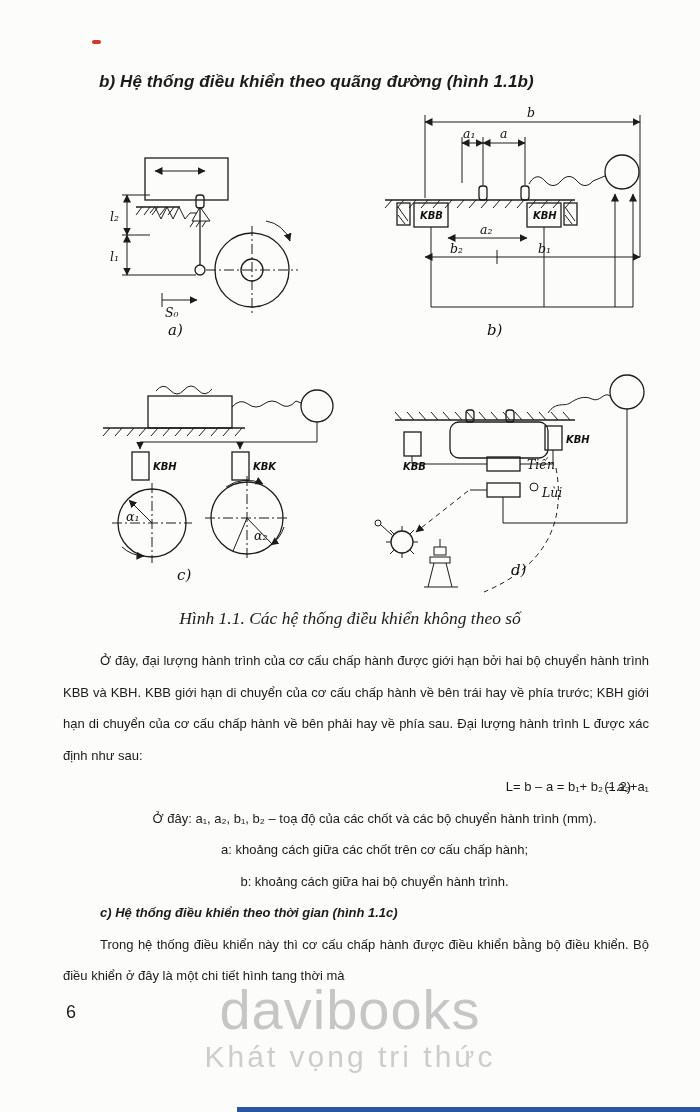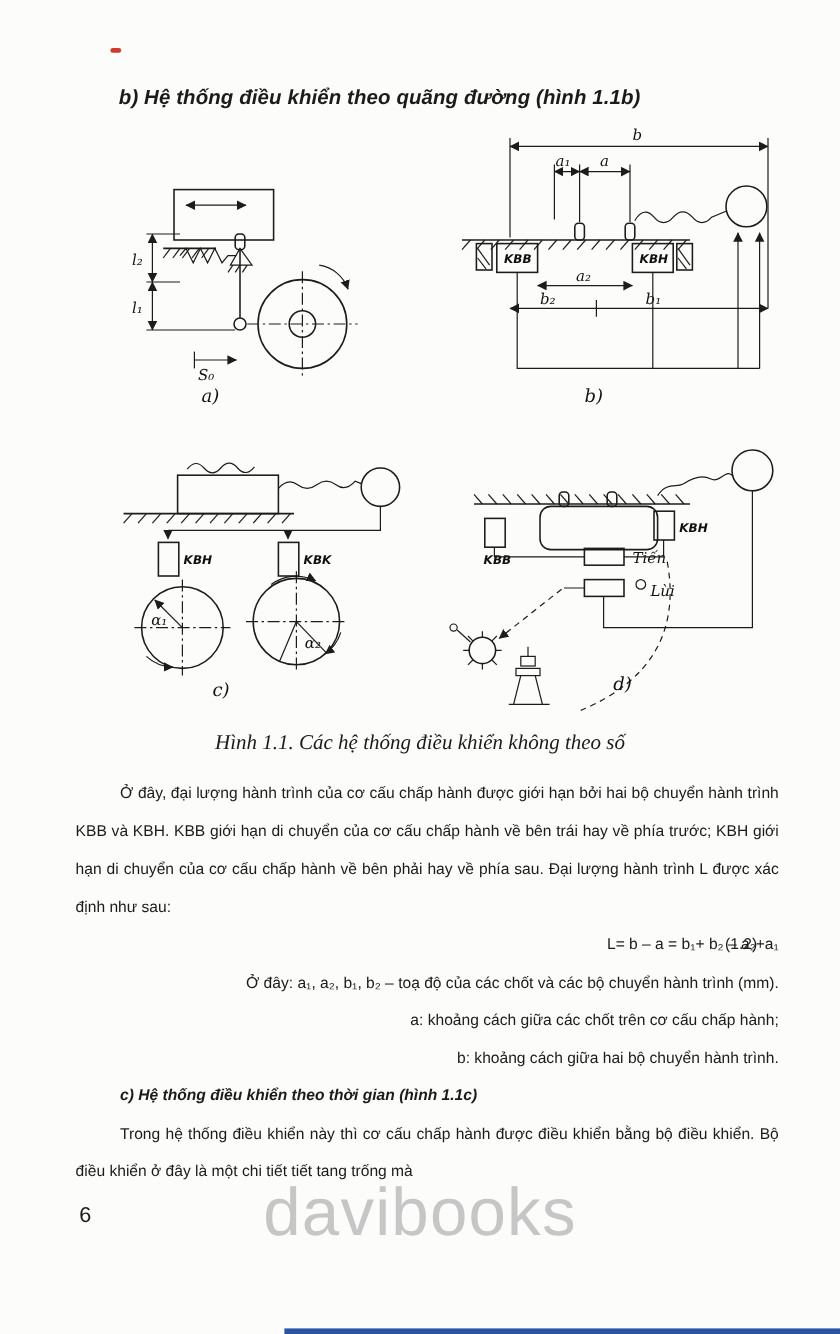--- a/index.html
+++ b/index.html
@@ -16,21 +16,21 @@
   .figure-svg { position:absolute; left:0; top:95px; }
   .fig-caption {
     position:absolute; top:608px; left:0; width:100%; text-align:center;
     font-family:"Liberation Serif", serif; font-style:italic; font-size:17.5px;
   }
   .body-text {
     position:absolute; left:63px; top:645px; width:586px;
     font-size:13px; line-height:31.5px; text-align:justify;
   }
   .body-text p { margin:0; text-indent:37px; }
-  .body-text p.tight { text-align:right; }
+  .body-text p.tight { text-align:center; }
   .eq-row { position:relative; margin:1px 0; text-align:right; text-indent:0; }
   .eq-num { position:absolute; right:18px; top:0; }
   .heading-c { font-style:italic; font-weight:bold; text-align:left; }
   .page-number { position:absolute; left:66px; top:1002px; font-size:18px; z-index:3; }
   .watermark { position:absolute; left:0; top:982px; width:100%; text-align:center; z-index:1; pointer-events:none; }
   .wm-1 { font-size:56px; color:#c6c6c6; letter-spacing:1px; line-height:1.0; }
   .wm-2 { font-size:30px; color:#cdcdcd; letter-spacing:3px; margin-top:2px; }
   .bottom-bar { position:absolute; left:237px; right:0; bottom:0; height:5px; background:#2a55a4; }
   svg .ln { stroke:#1c1c1c; stroke-width:1.3; fill:none; }
   svg .thin { stroke:#1c1c1c; stroke-width:1; fill:none; }
@@ -286,24 +286,25 @@
   <div class="body-text">
     <p>Ở đây, đại lượng hành trình của cơ cấu chấp hành được giới hạn bởi hai bộ chuyển hành trình KBB và KBH. KBB giới hạn di chuyển của cơ cấu chấp hành về bên trái hay về phía trước; KBH giới hạn di chuyển của cơ cấu chấp hành về bên phải hay về phía sau. Đại lượng hành trình L được xác định như sau:</p>
     <p class="eq-row">
       <span>L= b – a = b₁+ b₂ – a₂+a₁</span>
       <span class="eq-num">(1.2)</span>
     </p>
     <p class="tight">Ở đây: a₁, a₂, b₁, b₂ – toạ độ của các chốt và các bộ chuyển hành trình (mm).</p>
     <p class="tight">a: khoảng cách giữa các chốt trên cơ cấu chấp hành;</p>
     <p class="tight">b: khoảng cách giữa hai bộ chuyển hành trình.</p>
     <p class="heading-c">c) Hệ thống điều khiển theo thời gian (hình 1.1c)</p>
-    <p>Trong hệ thống điều khiển này thì cơ cấu chấp hành được điều khiển bằng bộ điều khiển. Bộ điều khiển ở đây là một chi tiết tiết tang trống mà</p>
+    <p>Trong hệ thống điều khiển này thì cơ cấu chấp hành được điều khiển bằng bộ điều khiển. Bộ điều khiển ở đây là một chi tiết hình tang thời mà</p>
   </div>
 
   <div class="page-number">6</div>
 
   <div class="watermark">
     <div class="wm-1">davibooks</div>
+    <div class="wm-2">Khát vọng tri thức</div>
   </div>
 
   <div class="bottom-bar"></div>
 
 </div>
 
 </body></html>

